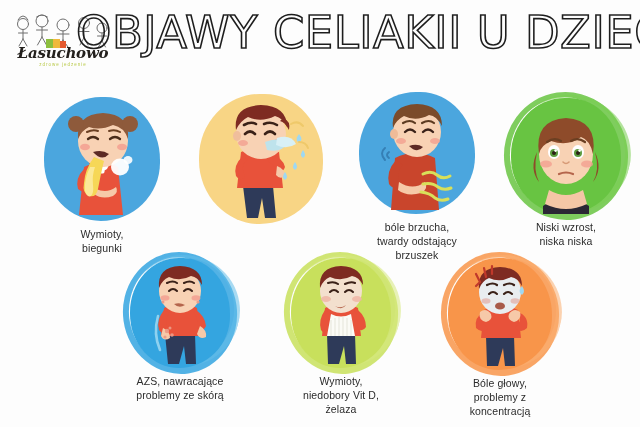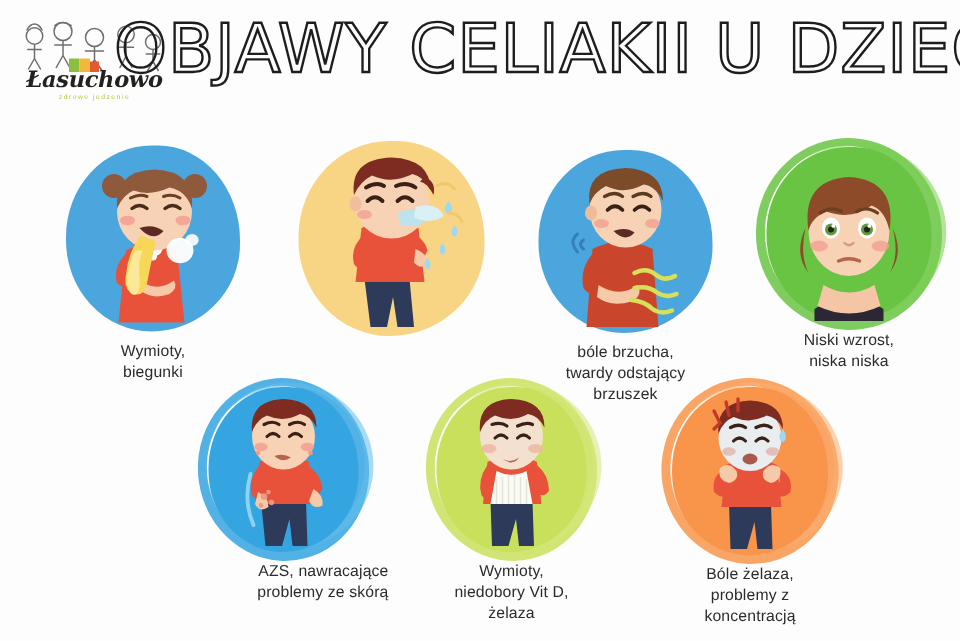--- a/index.html
+++ b/index.html
@@ -248,21 +248,21 @@
           <path d="M86 78 q4 5 0 8 q-4-3 0-8z"></path>
         </g>
         <g stroke="#EFC96A" stroke-width="2" fill="none" stroke-linecap="round">
           <path d="M92 30 q7-4 12 2"></path>
           <path d="M100 48 q7 0 9 6"></path>
         </g>
       </svg>
     </div>
   </div>
 
-  <div class="cell" style="left:345px; top:100px; width:144px;">
+  <div class="cell" style="left:345px; top:92px; width:144px;">
     <div class="bubble" style="width:116px;height:122px;">
       <div class="blob" style="background:#4BA6DE"></div>
       <svg class="kid" viewBox="0 0 116 122">
         <path d="M36 66 q20-10 40 0 l4 52 h-48z" fill="#C9452C"></path>
         <path d="M37 68 q-10 11-7 24 q4 6 11 3 l-2-10 q0-8 5-12z" fill="#C9452C"></path>
         <path d="M40 90 q14 9 26 0 q4 7-4 11 q-14 4-23-3z" fill="#F6C9A8"></path>
         <ellipse cx="58" cy="40" rx="24" ry="25" fill="#F8D2B4"></ellipse>
         <ellipse cx="35" cy="42" rx="4" ry="5" fill="#EFBB98"></ellipse>
         <path d="M34 36 q-3-23 24-24 q25 1 25 22 q-5-10-13-11 q-13 7-25 1 q-8 4-11 12z" fill="#7B4B2A"></path>
         <path d="M46 40 q5-5 10 0" stroke="#3A2118" stroke-width="2.4" fill="none" stroke-linecap="round"></path>
@@ -313,21 +313,21 @@
         <ellipse cx="35" cy="66" rx="6" ry="3.6" fill="#F3A090" opacity=".8"></ellipse>
         <ellipse cx="76" cy="66" rx="6" ry="3.6" fill="#F3A090" opacity=".8"></ellipse>
         <path d="M52 64 q3 3 6 0" stroke="#D79A76" stroke-width="1.6" fill="none" stroke-linecap="round"></path>
         <path d="M48 76 q7-3 14 0" stroke="#B5654C" stroke-width="2.2" fill="none" stroke-linecap="round"></path>
       </svg>
     </div>
     <div class="caption">Niski wzrost,
 niska niska</div>
   </div>
 
-  <div class="cell" style="left:119px; top:258px; width:140px;text-align:right;">
+  <div class="cell" style="left:110px; top:258px; width:140px;">
     <div class="bubble brush" style="width:100px;height:110px;">
       <div class="ring" style="border-color:#34A5E0"></div>
       <div class="ring2" style="border-color:#63BEEA"></div>
       <div class="blob" style="background:#34A5E0"></div>
       <svg class="kid" viewBox="0 0 100 110">
         <path d="M35 76 h30 l1 30 h-10 l-2-18 l-5 18 h-11z" fill="#2E3A59"></path>
         <path d="M34 50 q17-9 33 0 l3 28 h-39z" fill="#E8523A"></path>
         <path d="M34 52 q-8 10-5 20 q3 5 8 2 l-1-9 q0-7 4-10z" fill="#E8523A"></path>
         <path d="M66 52 q9 6 10 16 q-3 6-8 3 l-1-9 q-1-6-4-8z" fill="#E8523A"></path>
         <path d="M33 70 q7 3 7 10 q-6 4-9-2z" fill="#F6C9A8"></path>
@@ -410,18 +410,18 @@
         <ellipse cx="67" cy="43" rx="4.5" ry="2.8" fill="#E2B3AC" opacity=".8"></ellipse>
         <ellipse cx="52" cy="48" rx="5" ry="3.6" fill="#A85B4A"></ellipse>
         <g stroke="#C0392B" stroke-width="2.2" fill="none" stroke-linecap="round">
           <path d="M28 16 l4 8 l-4 4"></path>
           <path d="M36 10 l2 9"></path>
           <path d="M44 8 l0 8"></path>
         </g>
         <path d="M74 28 q4 6 0 9 q-5-3 0-9z" fill="#9FD8F2"></path>
       </svg>
     </div>
-    <div class="caption">Bóle żelaza,
+    <div class="caption">Bóle głowy,
 problemy z
 koncentracją</div>
   </div>
 
 </div>
 
 </body></html>

